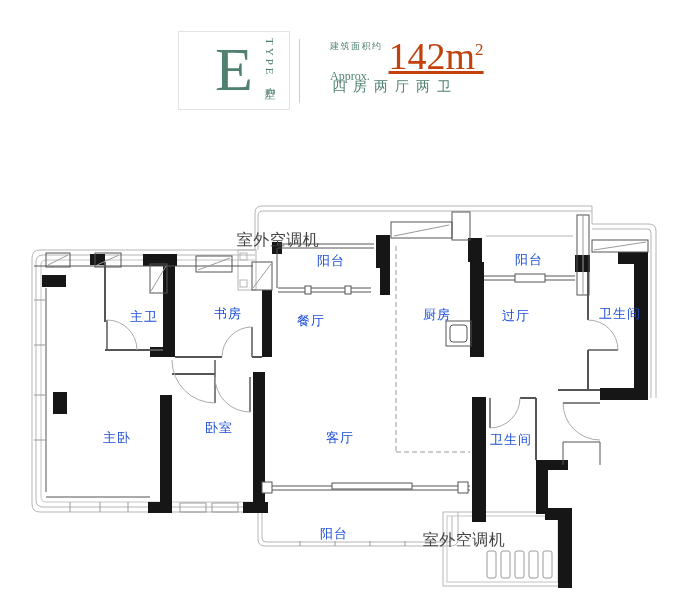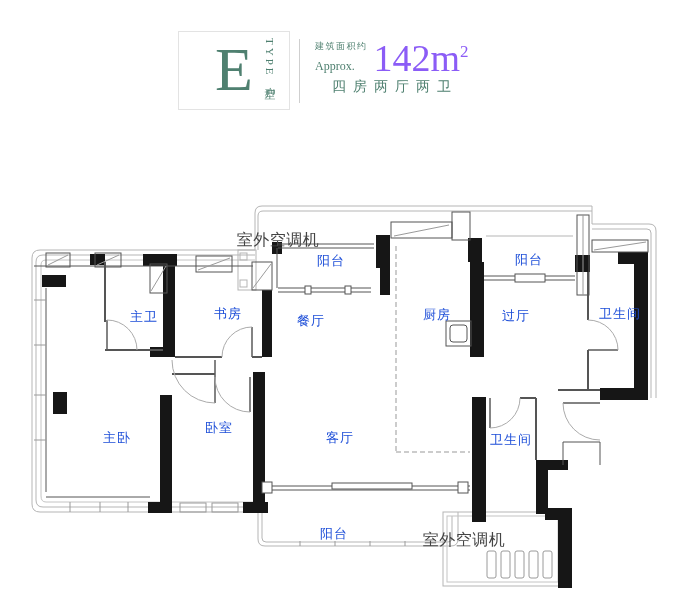--- a/index.html
+++ b/index.html
@@ -8,24 +8,24 @@
   
   .header-box{position:absolute;left:178px;top:31px;width:112px;height:79px;
               border:1.5px solid #e3e3e3;box-sizing:border-box;display:flex;
               align-items:center;justify-content:center;}
   .type-letter{font-size:62px;line-height:1;color:#4f8070;font-weight:400;
                transform:translateY(-2px);letter-spacing:0;}
   .type-side{position:absolute;left:262px;top:38px;height:66px;
              writing-mode:vertical-rl;font-size:11px;letter-spacing:3px;
              color:#4f8070;}
   .header-divider{position:absolute;left:299px;top:39px;width:1px;height:64px;background:#cfcfcf;}
-  .area-row{position:absolute;left:315px;top:40px;display:flex;align-items:flex-end;}
+  .area-row{position:absolute;left:330px;top:40px;display:flex;align-items:flex-start;}
   .area-cn{font-size:9px;letter-spacing:1.5px;color:#4f8070;}
-  .area-en{font-size:12px;color:#4f8070;margin-top:6px;}
-  .area-value{font-size:38px;line-height:.85;color:#8b5cf6;margin-left:6px;font-weight:500;}
+  .area-en{font-size:12px;color:#4f8070;margin-top:16px;}
+  .area-value{font-size:38px;line-height:.85;color:#c2410c;margin-left:6px;font-weight:500;text-decoration:underline;}
   .area-value sup{font-size:17px;}
   .spec-row{position:absolute;left:316px;top:78px;font-size:14px;letter-spacing:7px;color:#4f8070;margin-left:16px;}
   
   .room-label{position:absolute;transform:translate(-50%,-50%);font-size:13px;
               color:#1d4ed8;letter-spacing:1px;white-space:nowrap;}
   .room-label.small{font-size:16px;letter-spacing:0.5px;color:#444;}
   svg{position:absolute;left:0;top:0;}
   .lt{stroke:#b5b5b5;stroke-width:1;fill:none;}
   .lt2{stroke:#c4c4c4;stroke-width:1;fill:none;}
   .tw{stroke:#555;stroke-width:2;fill:none;}

